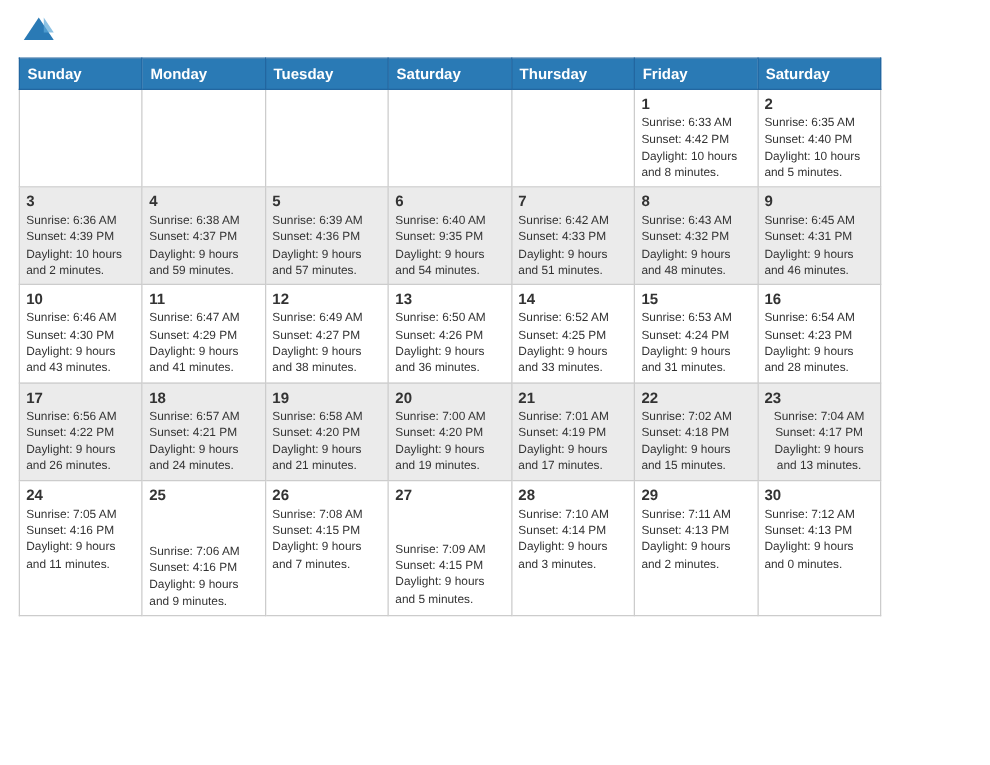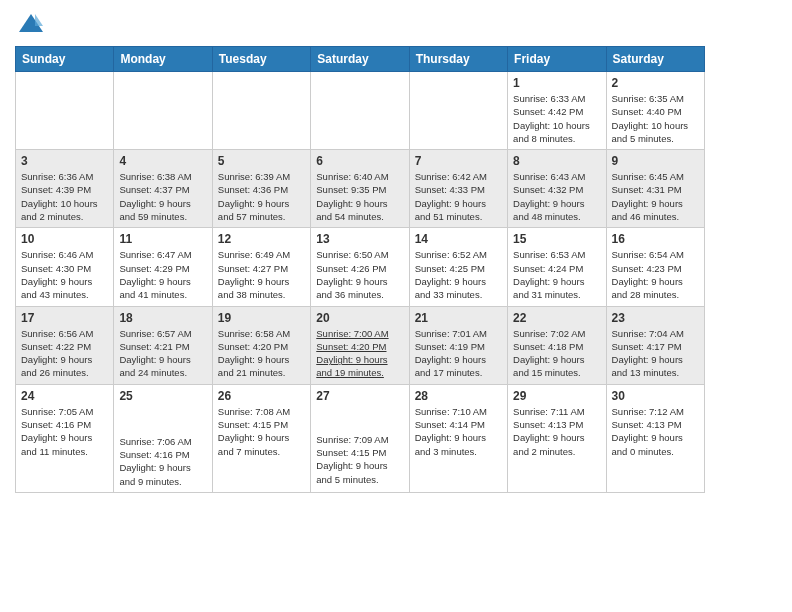--- a/index.html
+++ b/index.html
@@ -250,39 +250,39 @@
 Daylight: 9 hours and 24 minutes.</div>
           </td>
           <td>
             <span class="day-number">19</span>
             <div class="day-info" style="white-space: pre-line;">Sunrise: 6:58 AM
 Sunset: 4:20 PM
 Daylight: 9 hours and 21 minutes.</div>
           </td>
           <td>
             <span class="day-number">20</span>
-            <div class="day-info" style="white-space: pre-line; text-decoration: underline;">Sunrise: 7:00 AM
+            <div class="day-info" style="white-space: pre-line;">Sunrise: 7:00 AM
 Sunset: 4:20 PM
 Daylight: 9 hours and 19 minutes.</div>
           </td>
           <td>
             <span class="day-number">21</span>
             <div class="day-info" style="white-space: pre-line;">Sunrise: 7:01 AM
 Sunset: 4:19 PM
 Daylight: 9 hours and 17 minutes.</div>
           </td>
           <td>
             <span class="day-number">22</span>
             <div class="day-info" style="white-space: pre-line;">Sunrise: 7:02 AM
 Sunset: 4:18 PM
 Daylight: 9 hours and 15 minutes.</div>
           </td>
           <td>
             <span class="day-number">23</span>
-            <div class="day-info" style="white-space: pre-line;">Sunrise: 7:04 AM
+            <div class="day-info" style="white-space: pre-line; text-align: center;">Sunrise: 7:04 AM
 Sunset: 4:17 PM
 Daylight: 9 hours and 13 minutes.</div>
           </td>
         </tr>
         <tr class="row-even">
           <td>
             <span class="day-number">24</span>
             <div class="day-info" style="white-space: pre-line;">Sunrise: 7:05 AM
 Sunset: 4:16 PM
 Daylight: 9 hours and 11 minutes.</div>

